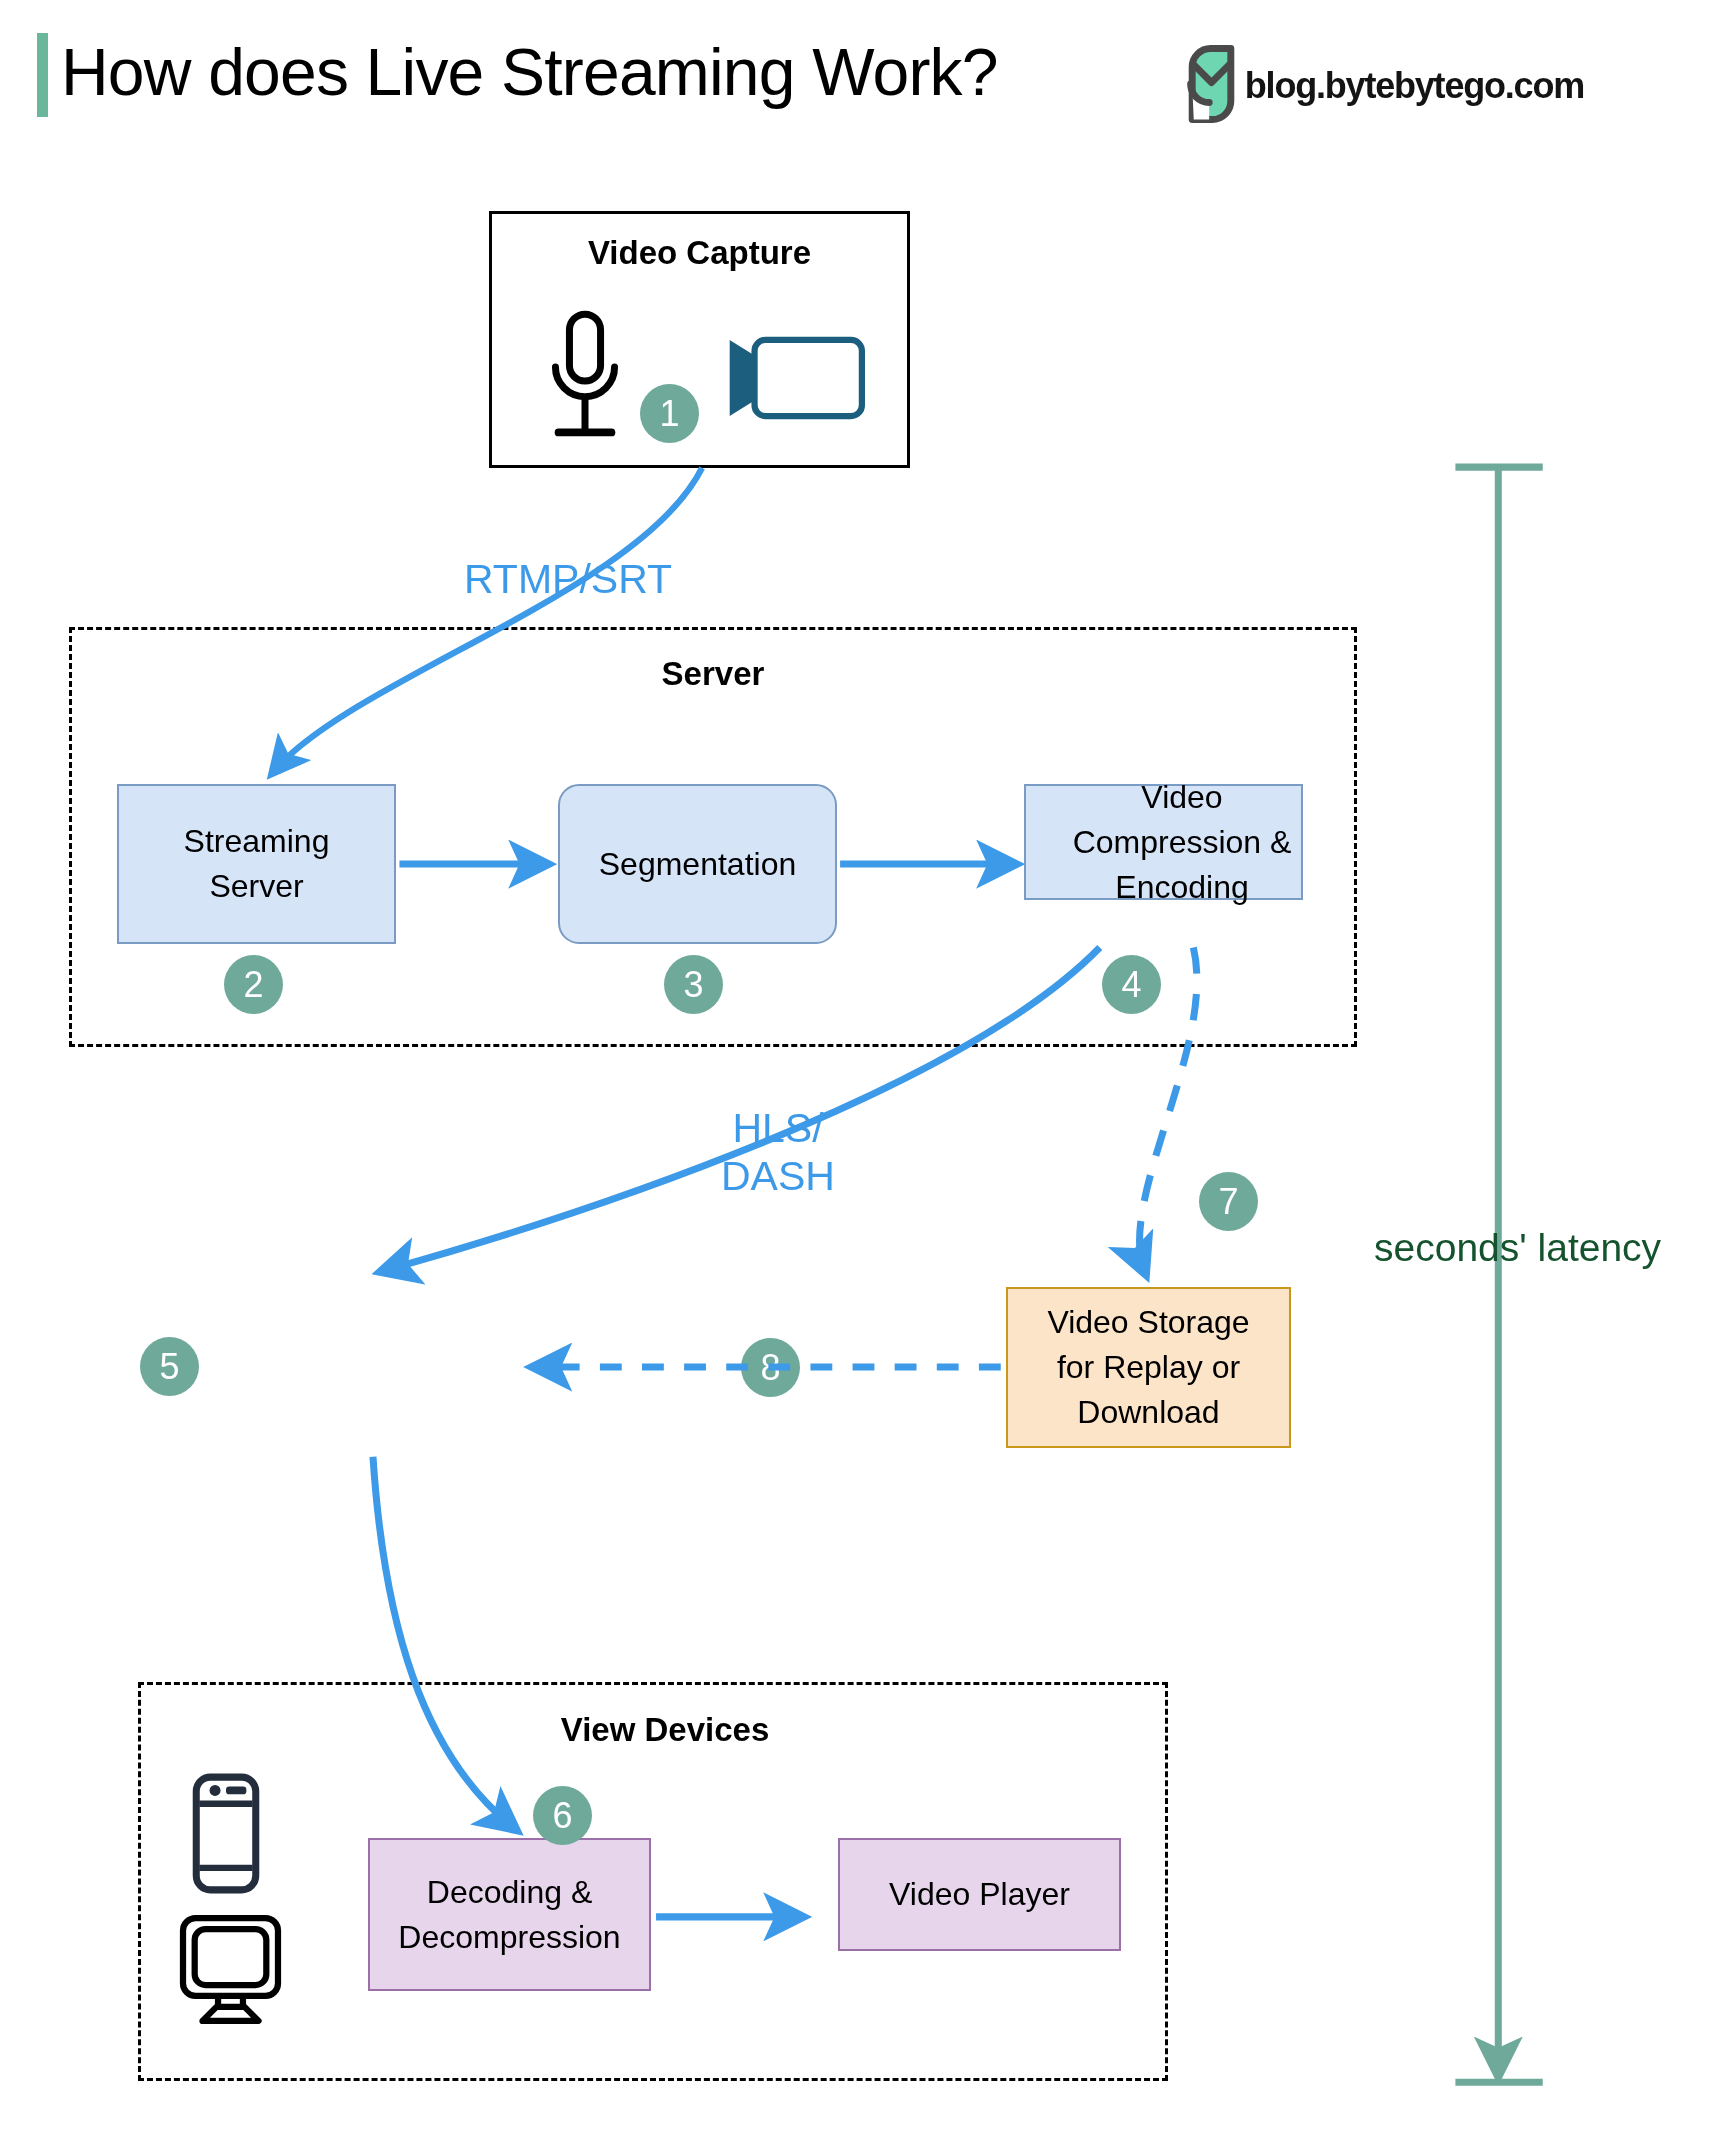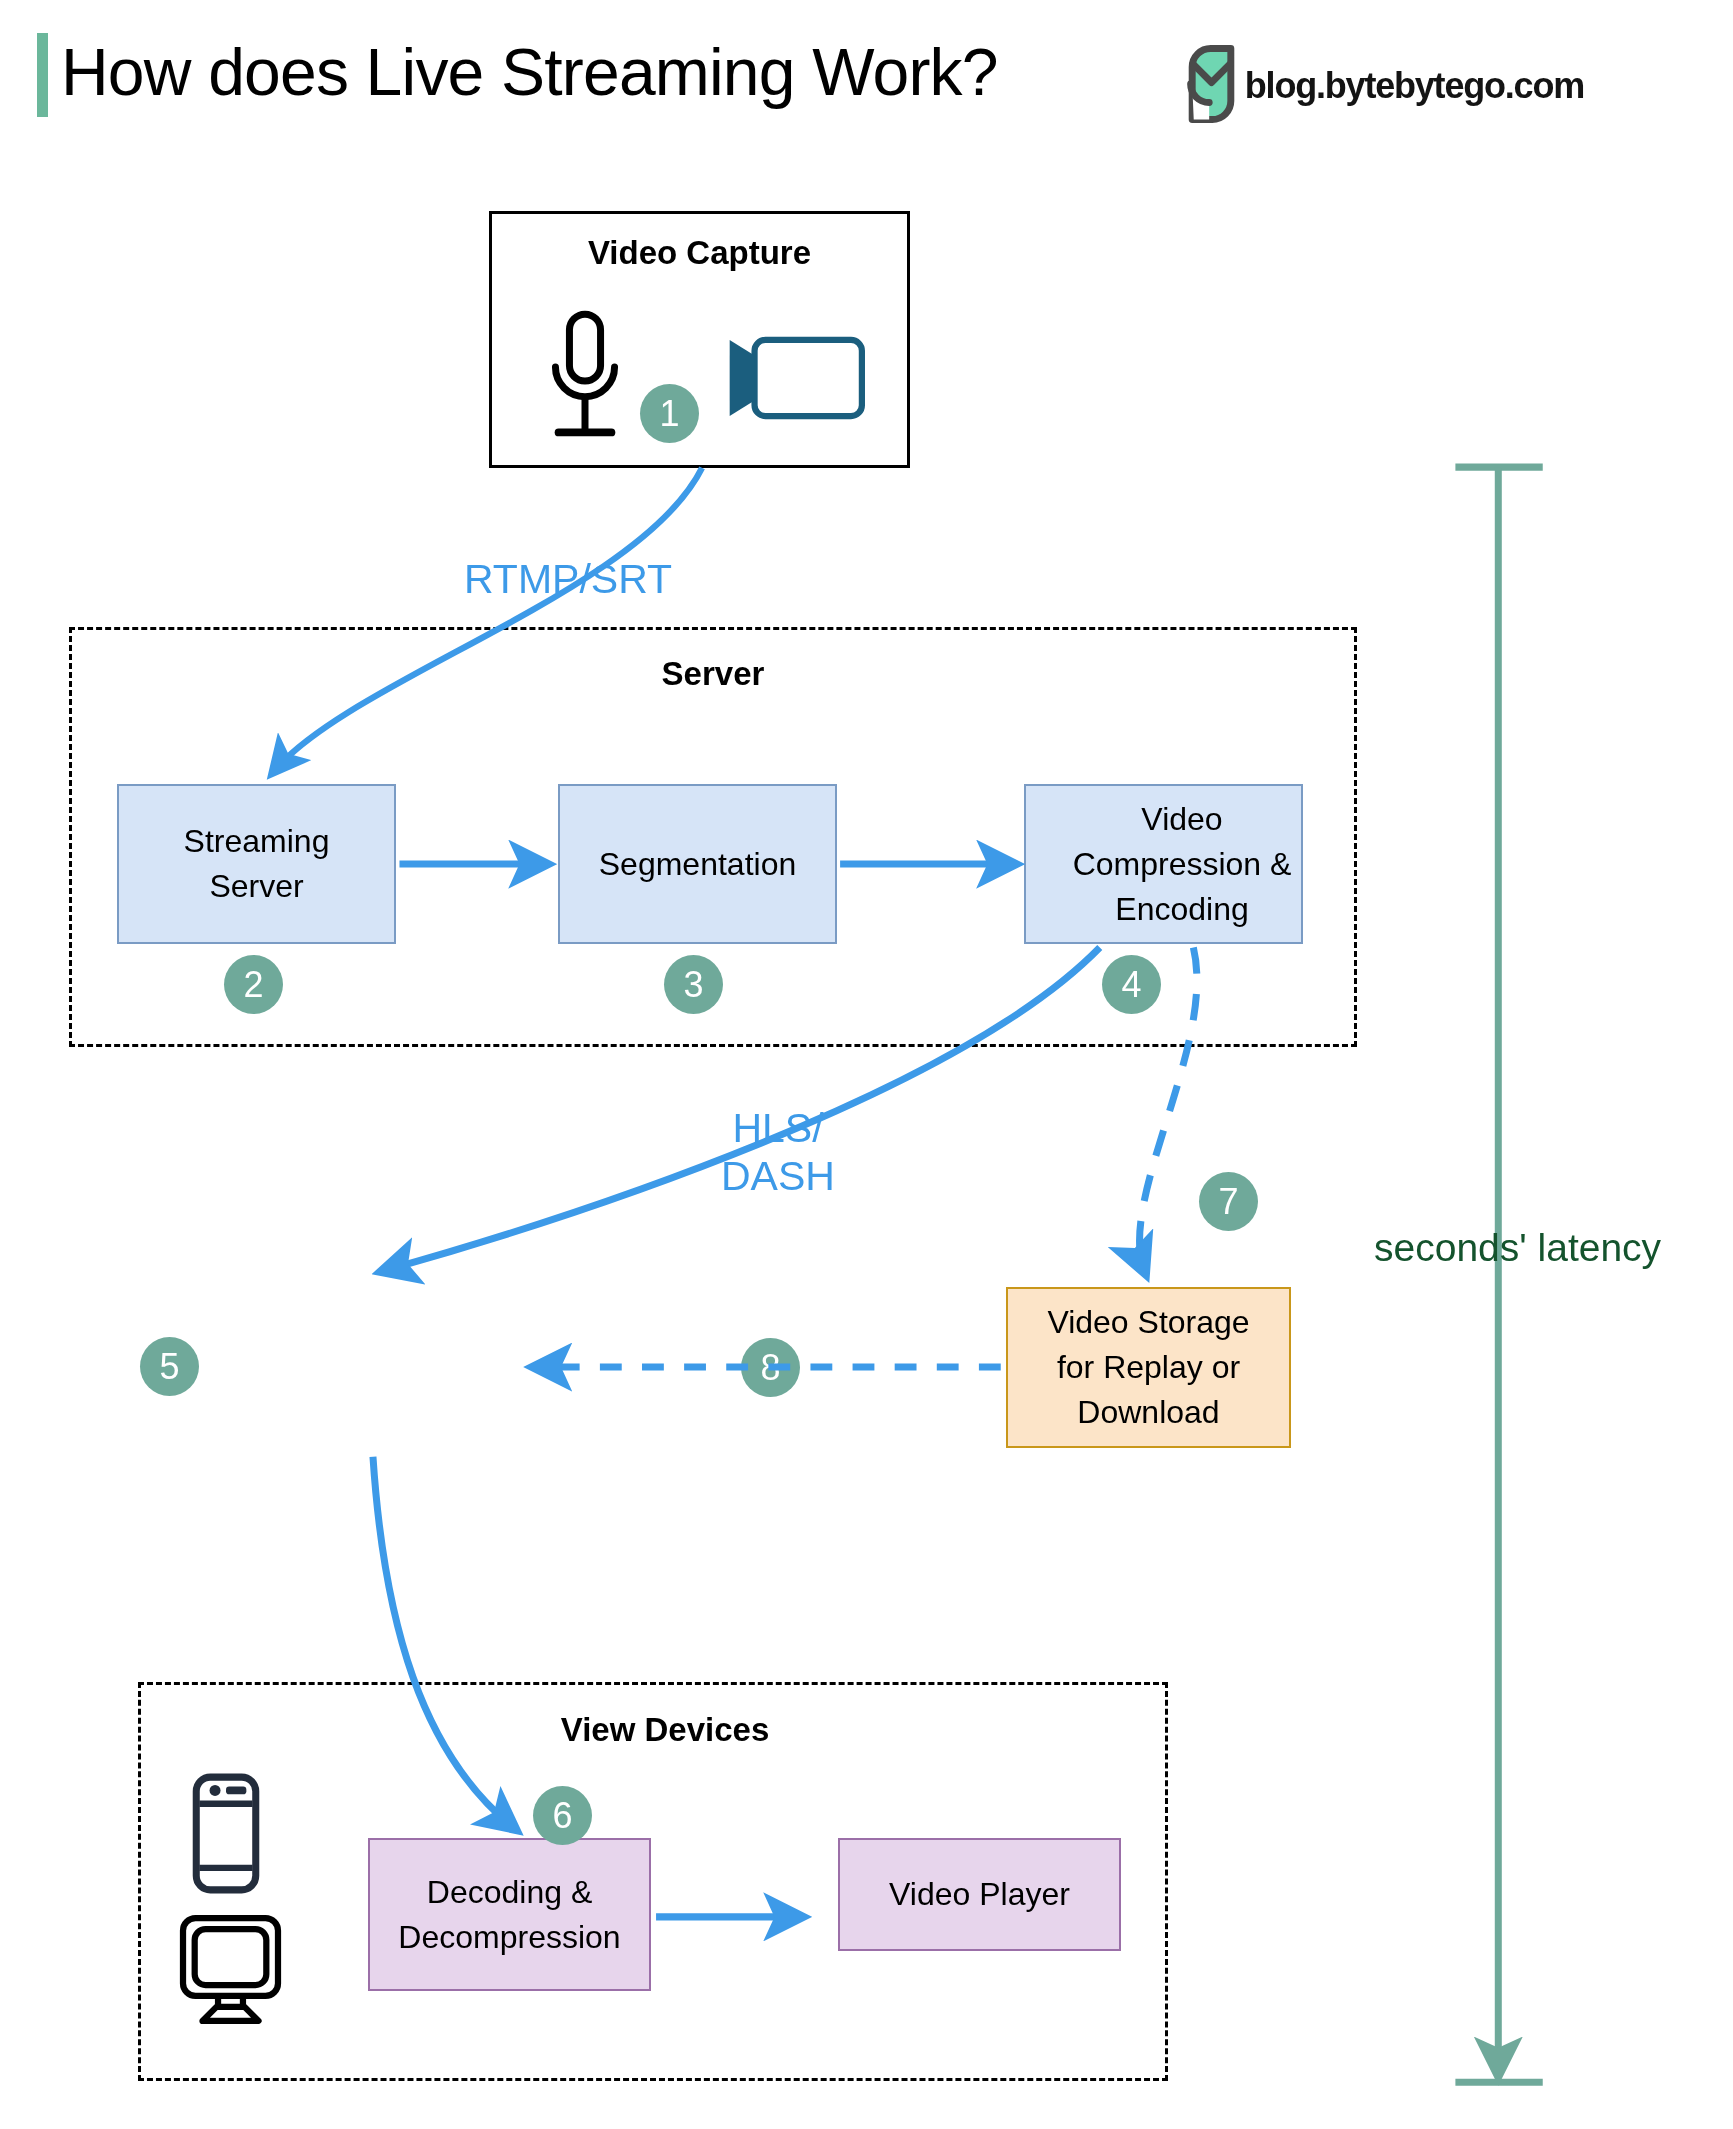--- a/index.html
+++ b/index.html
@@ -79,26 +79,26 @@
   <div class="abs group" style="left:69px;top:627px;width:1288px;height:420px;">
     <div class="group-title" style="top:25px;">Server</div>
   </div>
 
   <div class="abs nodebox" style="left:117px;top:784px;width:279px;height:160px;background:#D6E4F7;border-color:#7A9BC4;">
     <span style="white-space:pre-line;">Streaming
 Server</span>
   </div>
   <div class="abs step" style="left:224px;top:955px;">2</div>
 
-  <div class="abs nodebox" style="left:558px;top:784px;width:279px;height:160px;background:#D6E4F7;border-color:#7A9BC4;">
+  <div class="abs nodebox" style="left:558px;top:784px;width:279px;height:160px;background:#D6E4F7;border-color:#7A9BC4;border-radius:21px;">
     <span style="white-space:pre-line;">Segmentation</span>
   </div>
   <div class="abs step" style="left:664px;top:955px;">3</div>
 
-  <div class="abs nodebox" style="left:1024px;top:784px;width:279px;height:160px;background:#D6E4F7;border-color:#7A9BC4;padding-left:37px;">
+  <div class="abs nodebox" style="left:1024px;top:784px;width:279px;height:116px;background:#D6E4F7;border-color:#7A9BC4;padding-left:37px;">
     <span style="white-space:pre-line;">Video
 Compression &amp;
 Encoding</span>
   </div>
   <div class="abs step" style="left:1102px;top:955px;">4</div>
 
   <div class="abs step" style="left:140px;top:1337px;">5</div>
 
   <div class="abs nodebox" style="left:1006px;top:1287px;width:285px;height:161px;background:#FCE4C8;border-color:#C9971A;">
     <span style="white-space:pre-line;">Video Storage

